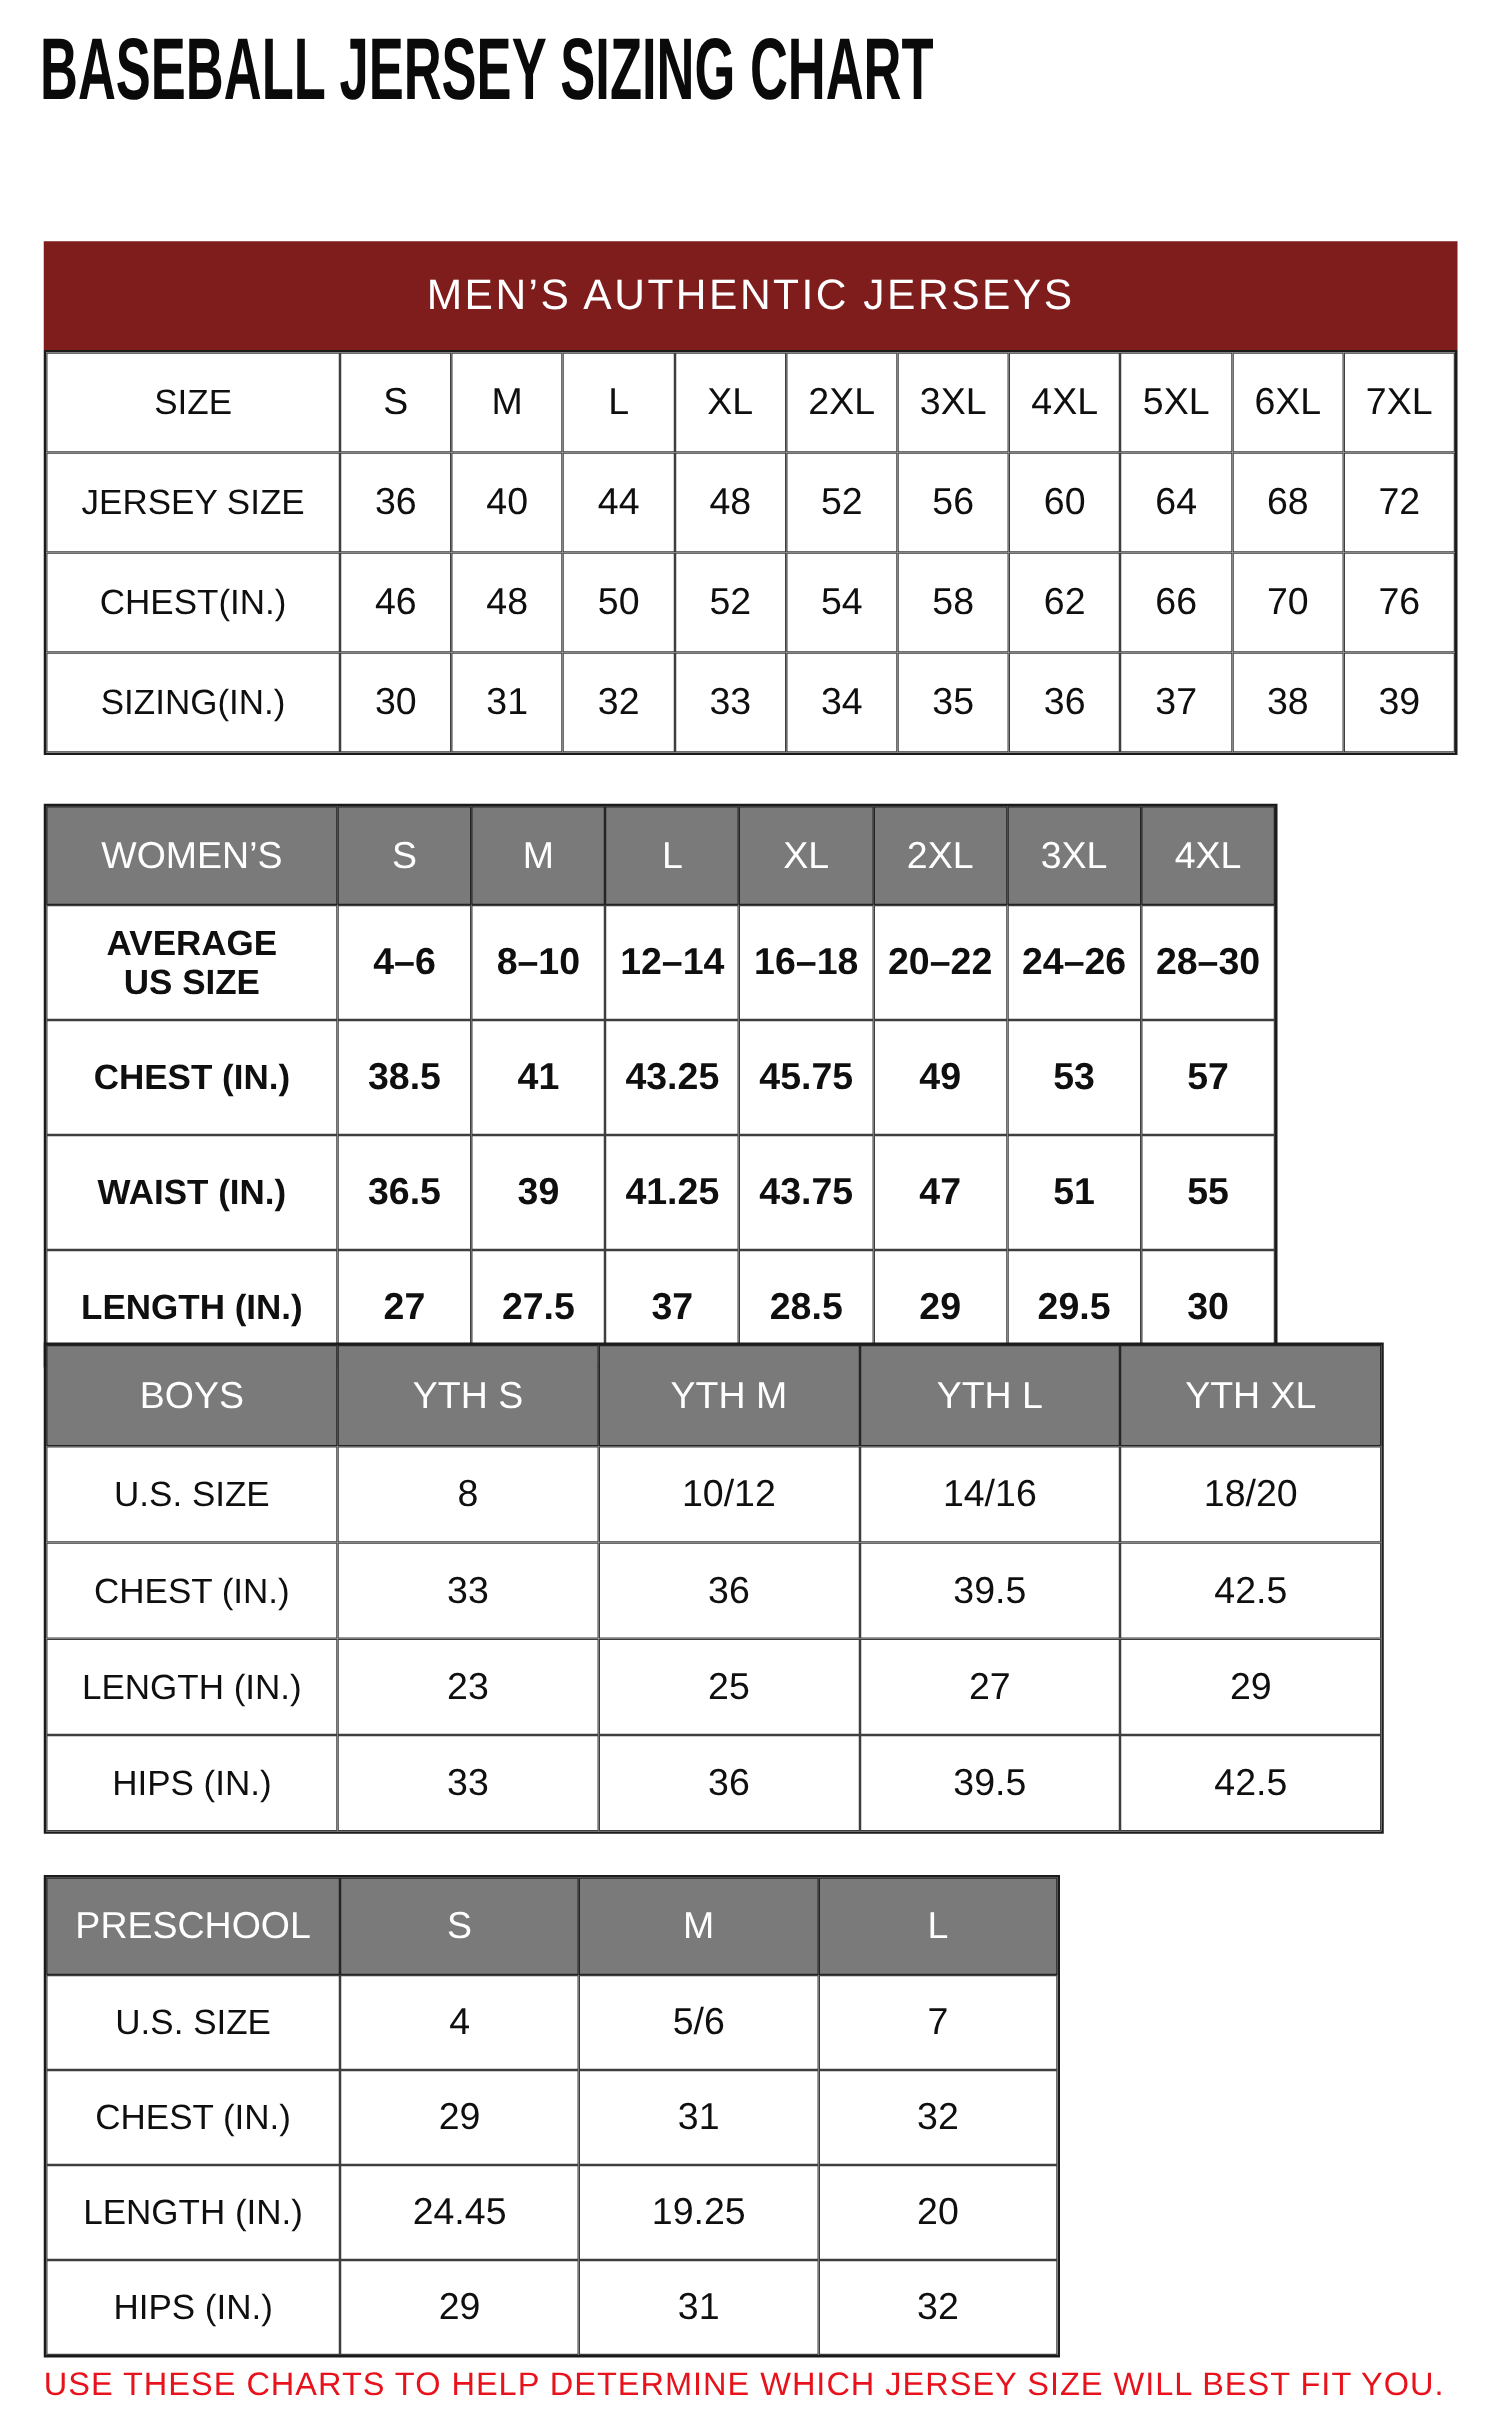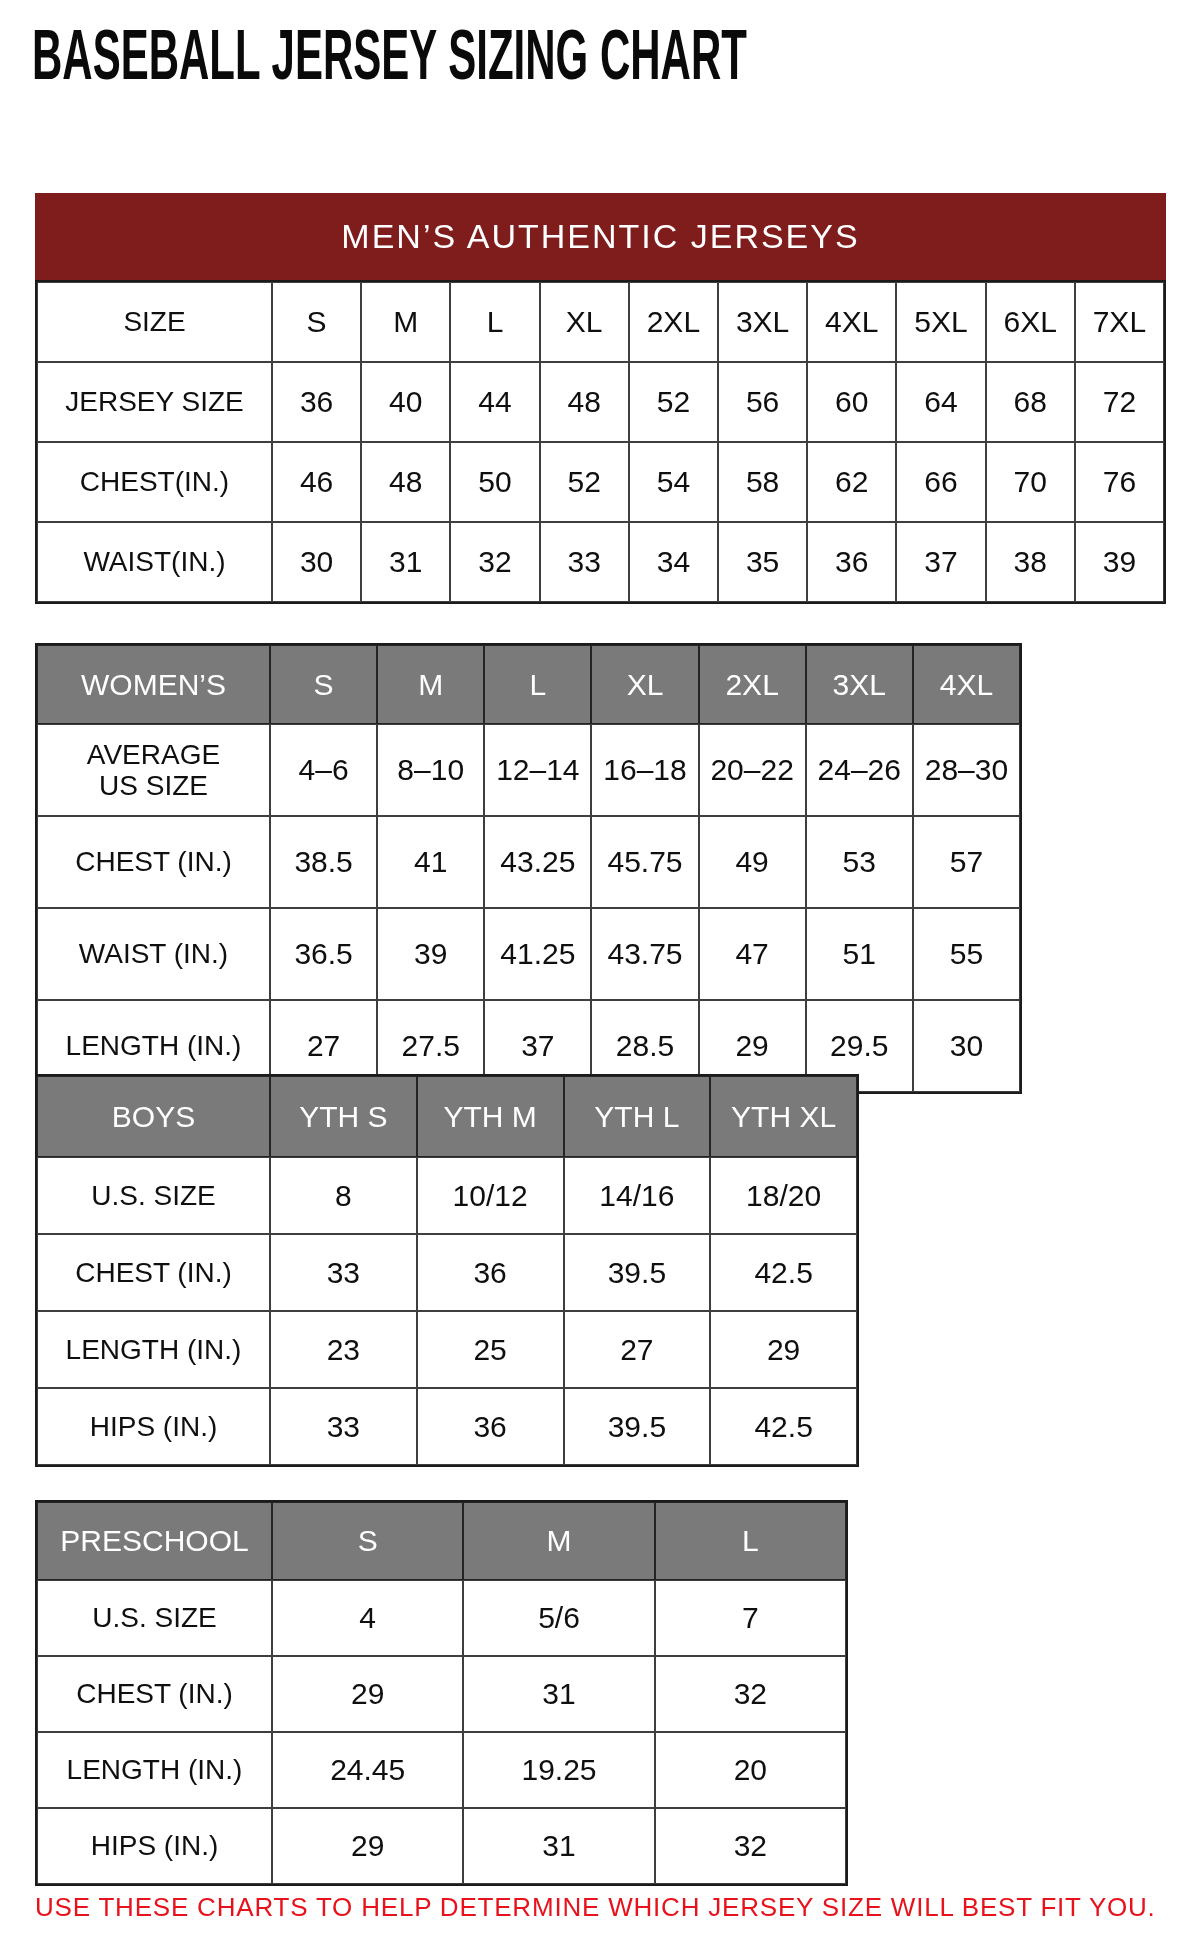--- a/index.html
+++ b/index.html
@@ -28,21 +28,21 @@
   .cols-boys  {grid-template-columns:233px repeat(4,1fr);}
   .cols-pre   {grid-template-columns:235px repeat(3,1fr);}
 
   .cell{display:flex;align-items:center;justify-content:center;text-align:center;
         border:1px solid #3e3e3e;font-size:30px;background:#fff;white-space:pre-line;
         line-height:1.12;}
   .cell.label{font-size:28px;}
   .cell.head{background:#7a7a7a;color:#ffffff;border-color:#242424;font-size:30px;}
 
   .mens .trow{height:80px;}
-  .womens .h{height:79px;} .womens .r{height:92px;}
+  .womens .h{height:79px;} .womens .r{height:92px;font-weight:bold;}
   .boys .h{height:81px;}   .boys .r{height:77px;}
   .pre  .h{height:78px;}   .pre  .r{height:76px;}
 </style>
 </head>
 <body>
 
 <div class="page">
 
   <h1 class="title">BASEBALL JERSEY SIZING CHART</h1>
 
@@ -55,21 +55,21 @@
       </div>
       <div class="trow cols-mens">
         <div class="cell label">JERSEY SIZE</div>
         <div style="display:contents"><div class="cell">36</div><div class="cell">40</div><div class="cell">44</div><div class="cell">48</div><div class="cell">52</div><div class="cell">56</div><div class="cell">60</div><div class="cell">64</div><div class="cell">68</div><div class="cell">72</div></div>
       </div>
       <div class="trow cols-mens">
         <div class="cell label">CHEST(IN.)</div>
         <div style="display:contents"><div class="cell">46</div><div class="cell">48</div><div class="cell">50</div><div class="cell">52</div><div class="cell">54</div><div class="cell">58</div><div class="cell">62</div><div class="cell">66</div><div class="cell">70</div><div class="cell">76</div></div>
       </div>
       <div class="trow cols-mens">
-        <div class="cell label">WAIST(IN.)</div>
+        <div class="cell label">SIZING(IN.)</div>
         <div style="display:contents"><div class="cell">30</div><div class="cell">31</div><div class="cell">32</div><div class="cell">33</div><div class="cell">34</div><div class="cell">35</div><div class="cell">36</div><div class="cell">37</div><div class="cell">38</div><div class="cell">39</div></div>
       </div>
     </div>
   </section>
 
   <section class="tbl womens" style="top:643px;width:987px;">
     <div class="grid">
       <div class="trow cols-womens h">
         <div class="cell head label">WOMEN’S</div>
         <div style="display:contents"><div class="cell head">S</div><div class="cell head">M</div><div class="cell head">L</div><div class="cell head">XL</div><div class="cell head">2XL</div><div class="cell head">3XL</div><div class="cell head">4XL</div></div>
@@ -87,21 +87,21 @@
         <div class="cell label">WAIST (IN.)</div>
         <div style="display:contents"><div class="cell">36.5</div><div class="cell">39</div><div class="cell">41.25</div><div class="cell">43.75</div><div class="cell">47</div><div class="cell">51</div><div class="cell">55</div></div>
       </div>
       <div class="trow cols-womens r">
         <div class="cell label">LENGTH (IN.)</div>
         <div style="display:contents"><div class="cell">27</div><div class="cell">27.5</div><div class="cell">37</div><div class="cell">28.5</div><div class="cell">29</div><div class="cell">29.5</div><div class="cell">30</div></div>
       </div>
     </div>
   </section>
 
-  <section class="tbl boys" style="top:1074px;width:824px;">
+  <section class="tbl boys" style="top:1074px;width:1072px;">
     <div class="grid">
       <div class="trow cols-boys h">
         <div class="cell head label">BOYS</div>
         <div style="display:contents"><div class="cell head">YTH S</div><div class="cell head">YTH M</div><div class="cell head">YTH L</div><div class="cell head">YTH XL</div></div>
       </div>
       <div class="trow cols-boys r">
         <div class="cell label">U.S. SIZE</div>
         <div style="display:contents"><div class="cell">8</div><div class="cell">10/12</div><div class="cell">14/16</div><div class="cell">18/20</div></div>
       </div>
       <div class="trow cols-boys r">

